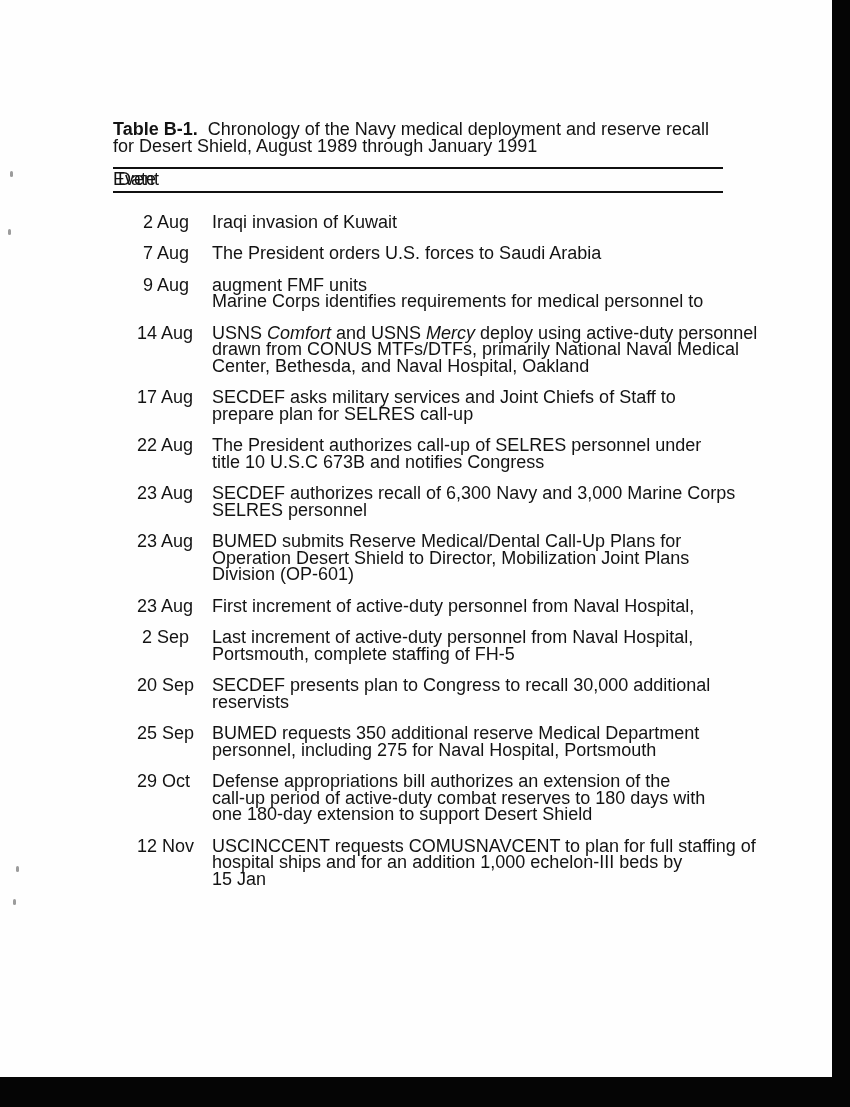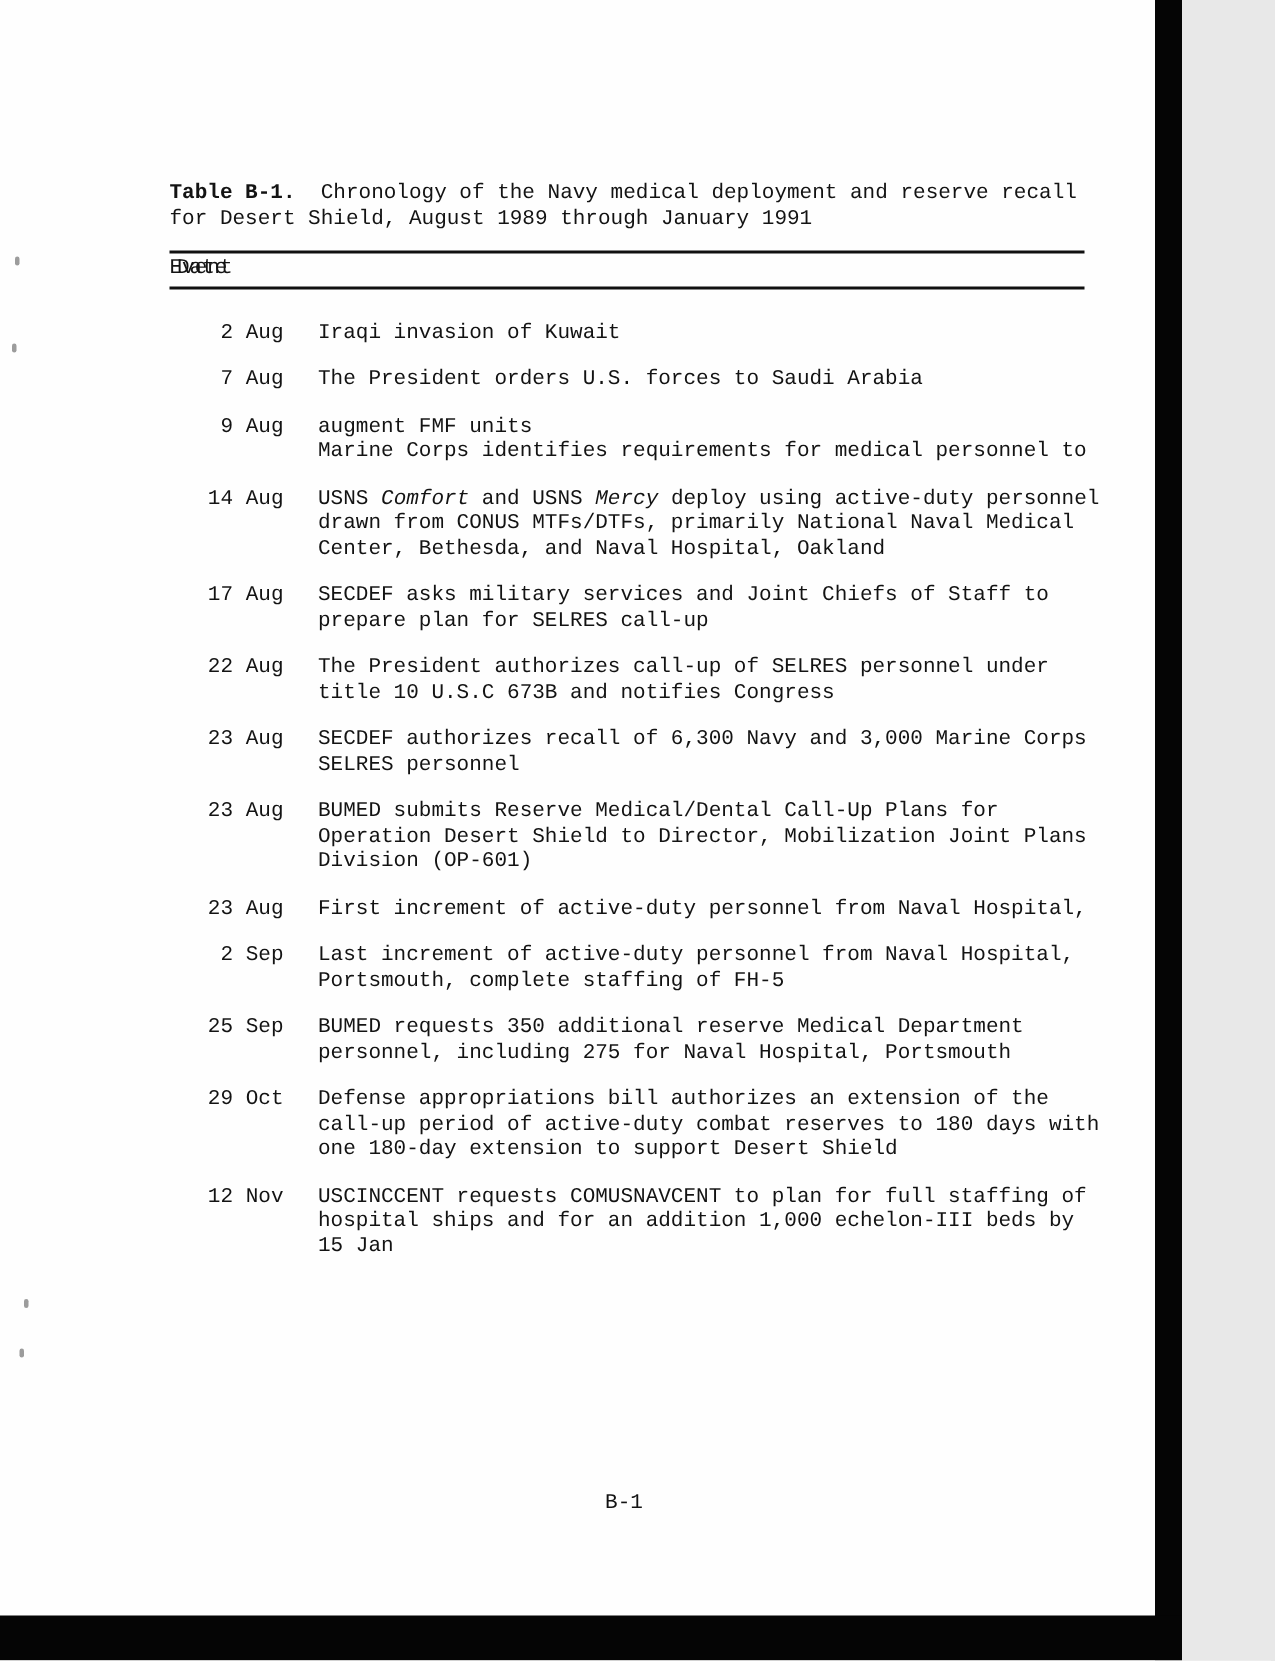--- a/index.html
+++ b/index.html
@@ -2,27 +2,27 @@
 <html><head>
 <meta charset="utf-8">
 <style>
   html, body {
     margin: 0;
     padding: 0;
     background: #e8e8e8;
   }
   .page {
     position: relative;
-    width: 788px;
+    width: 850px;
     height: 1107px;
     background: #fefefe;
     overflow: hidden;
-    font-family: Liberation Mono, monospace;
+    font-family: Liberation Sans, sans-serif;
     color: #131313;
-    font-size: 14px;
+    font-size: 18px;
     line-height: 16.5px;
   }
   .band-right {
     position: absolute;
     top: 0; right: 0;
     width: 18px; height: 1107px;
     background: #050505;
   }
   .band-bottom {
     position: absolute;
@@ -192,20 +192,27 @@
   </div>
 
   <div class="row">
     <div class="date-cell">2 Sep</div>
     <div class="event-cell">
             <div class="t-line">Last increment of active-duty personnel from Naval Hospital,</div>
             <div class="t-line">Portsmouth, complete staffing of FH-5</div>
           </div>
   </div>
 
+  <div class="row">
+    <div class="date-cell">20 Sep</div>
+    <div class="event-cell">
+            <div class="t-line">SECDEF presents plan to Congress to recall 30,000 additional</div>
+            <div class="t-line">reservists</div>
+          </div>
+  </div>
 
   <div class="row">
     <div class="date-cell">25 Sep</div>
     <div class="event-cell">
             <div class="t-line">BUMED requests 350 additional reserve Medical Department</div>
             <div class="t-line">personnel, including 275 for Naval Hospital, Portsmouth</div>
           </div>
   </div>
 
   <div class="row">
@@ -223,15 +230,14 @@
     <div class="event-cell">
             <div class="t-line">USCINCCENT requests COMUSNAVCENT to plan for full staffing of</div>
             <div class="t-line">hospital ships and for an addition 1,000 echelon-III beds by</div>
             <div class="t-line">15 Jan</div>
           </div>
   </div>
 </div>
 
   </div>
 
-  <div class="page-number">B-1</div>
 
 </div>
 
 </body></html>

